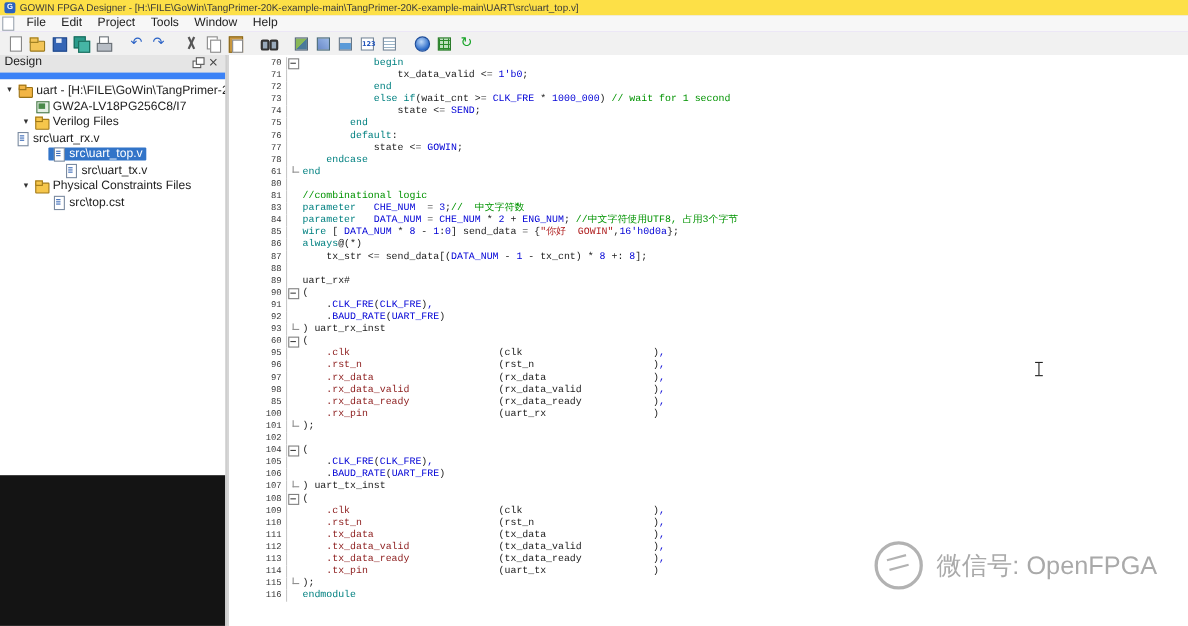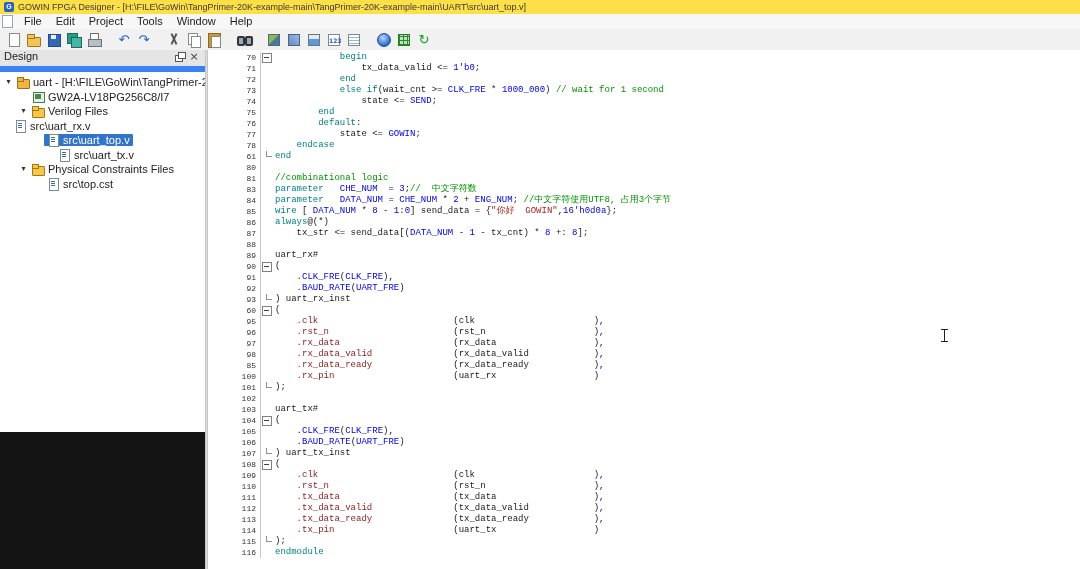--- a/index.html
+++ b/index.html
@@ -419,25 +419,20 @@
           <span class="ln">101</span>
           <span class="fold f-e"></span>
           <span class="codetext"><span class="pl">);</span></span>
         </div>
         <div class="crow">
           <span class="ln">102</span>
           <span class="fold"></span>
           <span class="codetext"></span>
         </div>
         <div class="crow">
-          <span class="ln">103</span>
-          <span class="fold"></span>
-          <span class="codetext"><span class="pl">uart_tx#</span></span>
-        </div>
-        <div class="crow">
           <span class="ln">104</span>
           <span class="fold f-s"></span>
           <span class="codetext"><span class="pl">(</span></span>
         </div>
         <div class="crow">
           <span class="ln">105</span>
           <span class="fold f-m"></span>
           <span class="codetext"><span class="pl">    .</span><span class="nu">CLK_FRE</span><span class="pl">(</span><span class="nu">CLK_FRE</span><span class="pl">)</span><span class="bl">,</span></span>
         </div>
         <div class="crow">
@@ -491,16 +486,20 @@
           <span class="codetext"><span class="pl">);</span></span>
         </div>
         <div class="crow">
           <span class="ln">116</span>
           <span class="fold"></span>
           <span class="codetext"><span class="kw">endmodule</span></span>
         </div>
       </div>
   </div>
 
+  <div class="watermark">
+    <span class="wm-logo"></span>
+    <span>微信号: OpenFPGA</span>
+  </div>
 
   <div class="cursor"></div>
 
 </div>
 
 </body></html>

